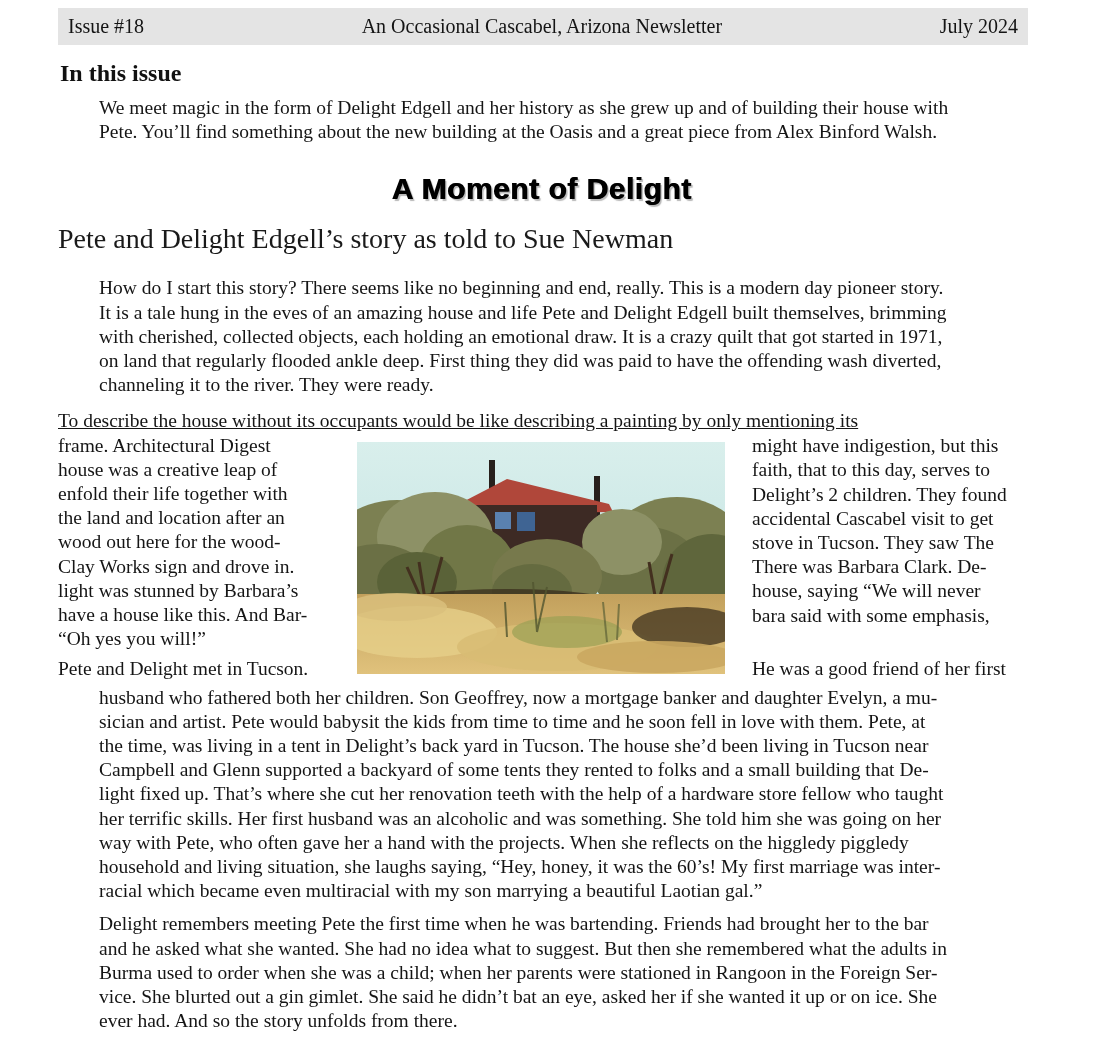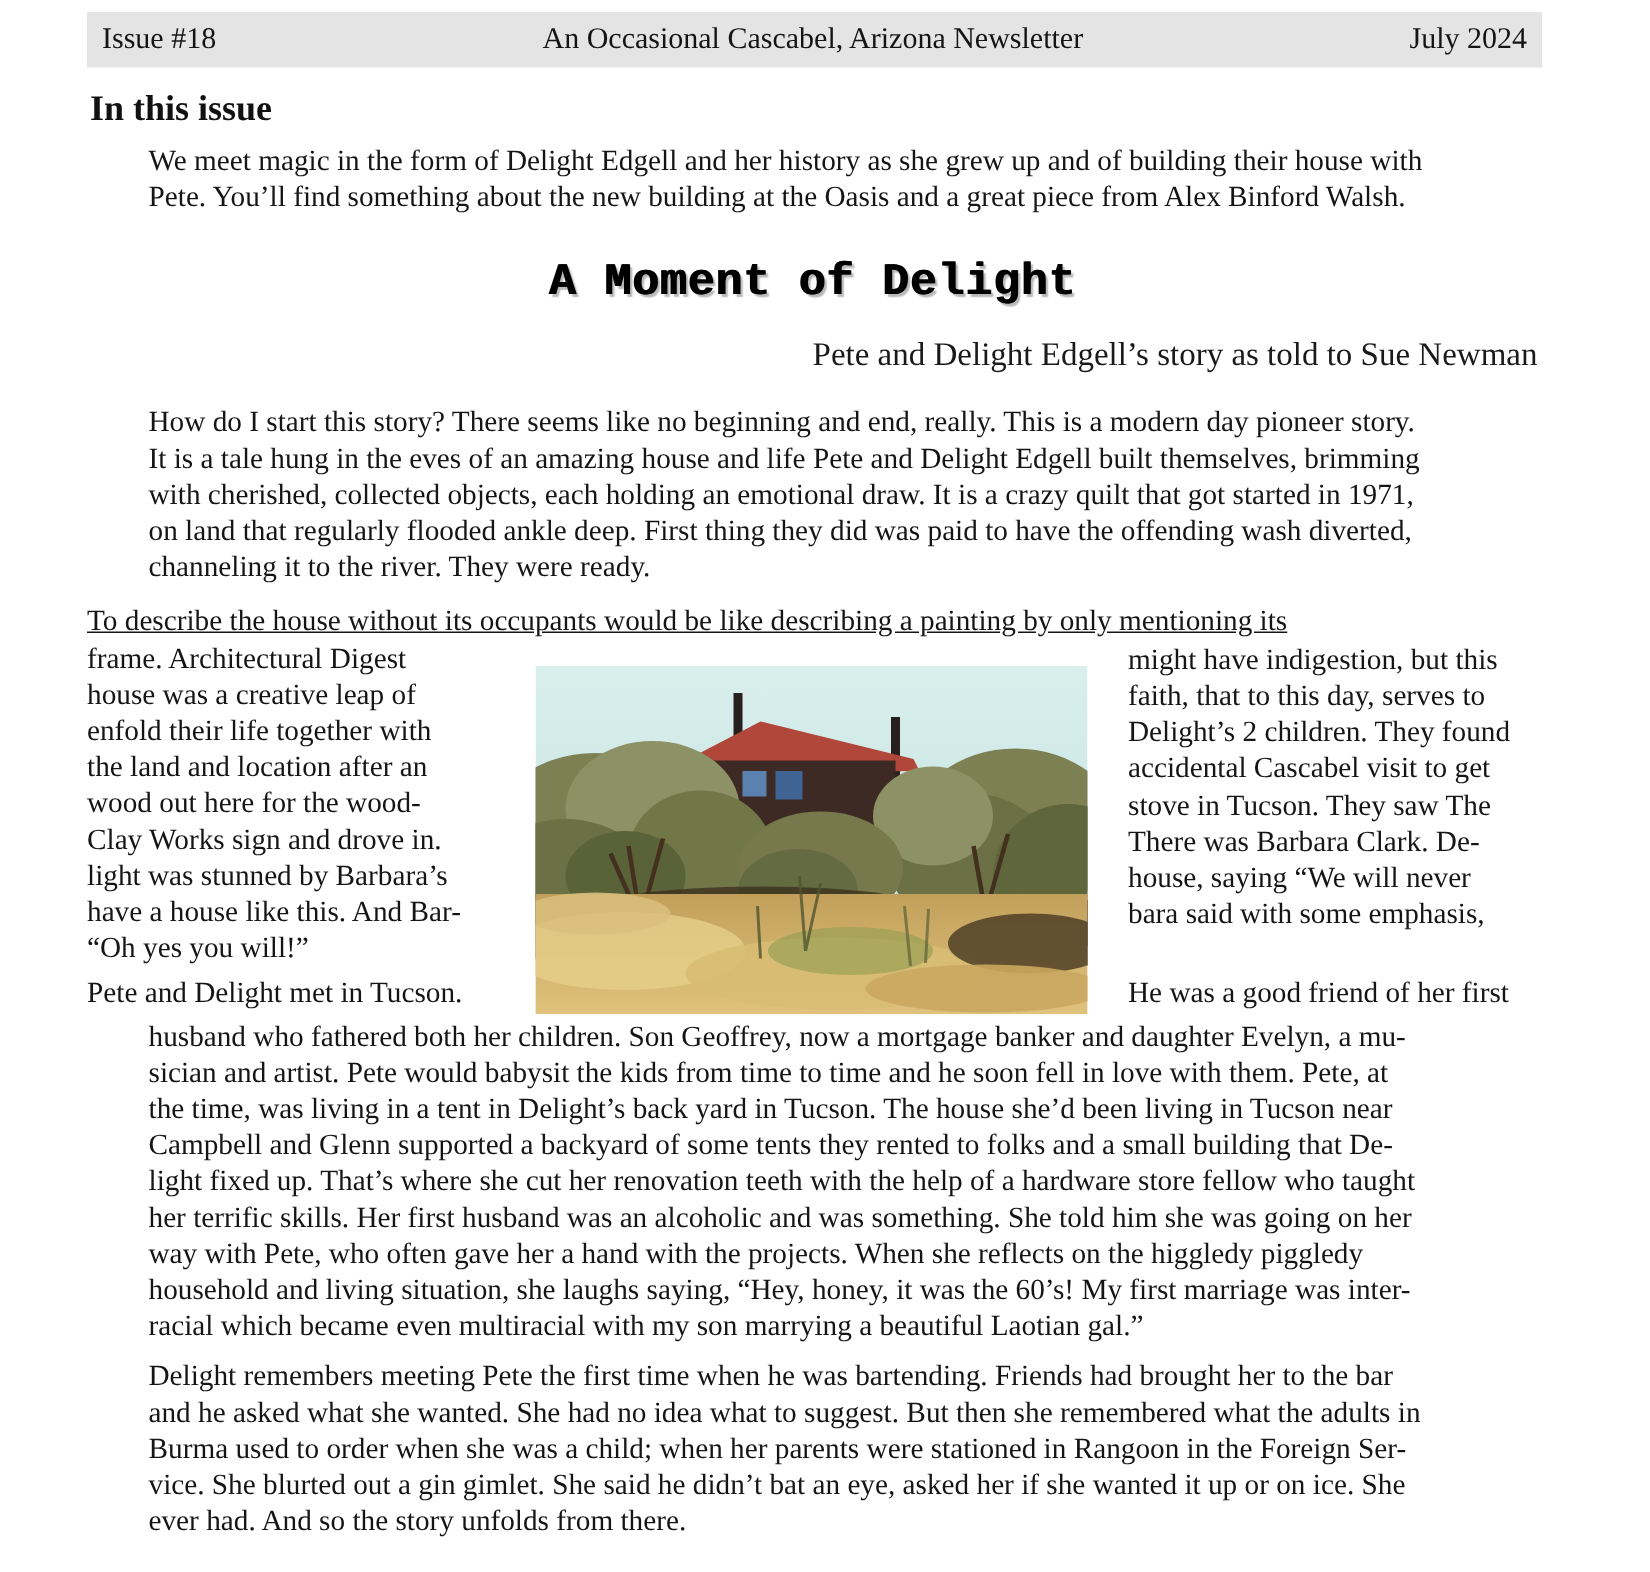--- a/index.html
+++ b/index.html
@@ -13,28 +13,28 @@
     margin:8px 52px 0 58px; height:37px; background:#e4e4e4;
     display:flex; align-items:center; justify-content:space-between;
     padding:0 10px; font-size:20px; color:#141414;
   }
   .content { margin:0 55px 0 58px; }
   .in-issue-heading { font-size:24px; font-weight:bold; margin:15px 0 0 2px; color:#111; }
   .tline { line-height:24.2px; white-space:nowrap; font-size:19.5px; color:#151515; }
   .para { margin-top:9px;margin-left:41px; }
   .article-title {
     text-align:center; margin-top:28px;
-    font-family:Liberation Mono, monospace; font-weight:bold; font-size:30px; color:#000;
+    font-family:Liberation Sans, sans-serif; font-weight:bold; font-size:30px; color:#000;
     text-shadow: 0.8px 0 0 #000, 2.2px 2.2px 1px rgba(125,125,125,0.55);
     letter-spacing:0.5px;
   }
-  .article-subtitle { text-align:right; margin-top:17px; font-size:22px; color:#1a1a1a; }
+  .article-subtitle { text-align:left; margin-top:17px; font-size:28px; color:#1a1a1a; }
   .opening-para { margin-top:21px; }
   .wrap-intro { margin-top:12px;text-decoration:underline; }
-  .wrap-row { display:flex; align-items:flex-end;gap:12px; }
+  .wrap-row { display:flex; align-items:center;gap:12px; }
   .col-left { width:287px; flex:0 0 287px; }
   .photo-frame { width:368px; height:232px; flex:0 0 368px; margin-top:1px; }
   .photo-frame svg { display:block; width:368px; height:232px; }
   .col-right { margin-left:15px; flex:1; }
   .tail-left { margin-top:6px; }
   .tail-right { margin-top:29px; }
   .continuation-para { margin-top:4px; }
   .closing-para { margin-top:9px; }
 </style>
 </head>

